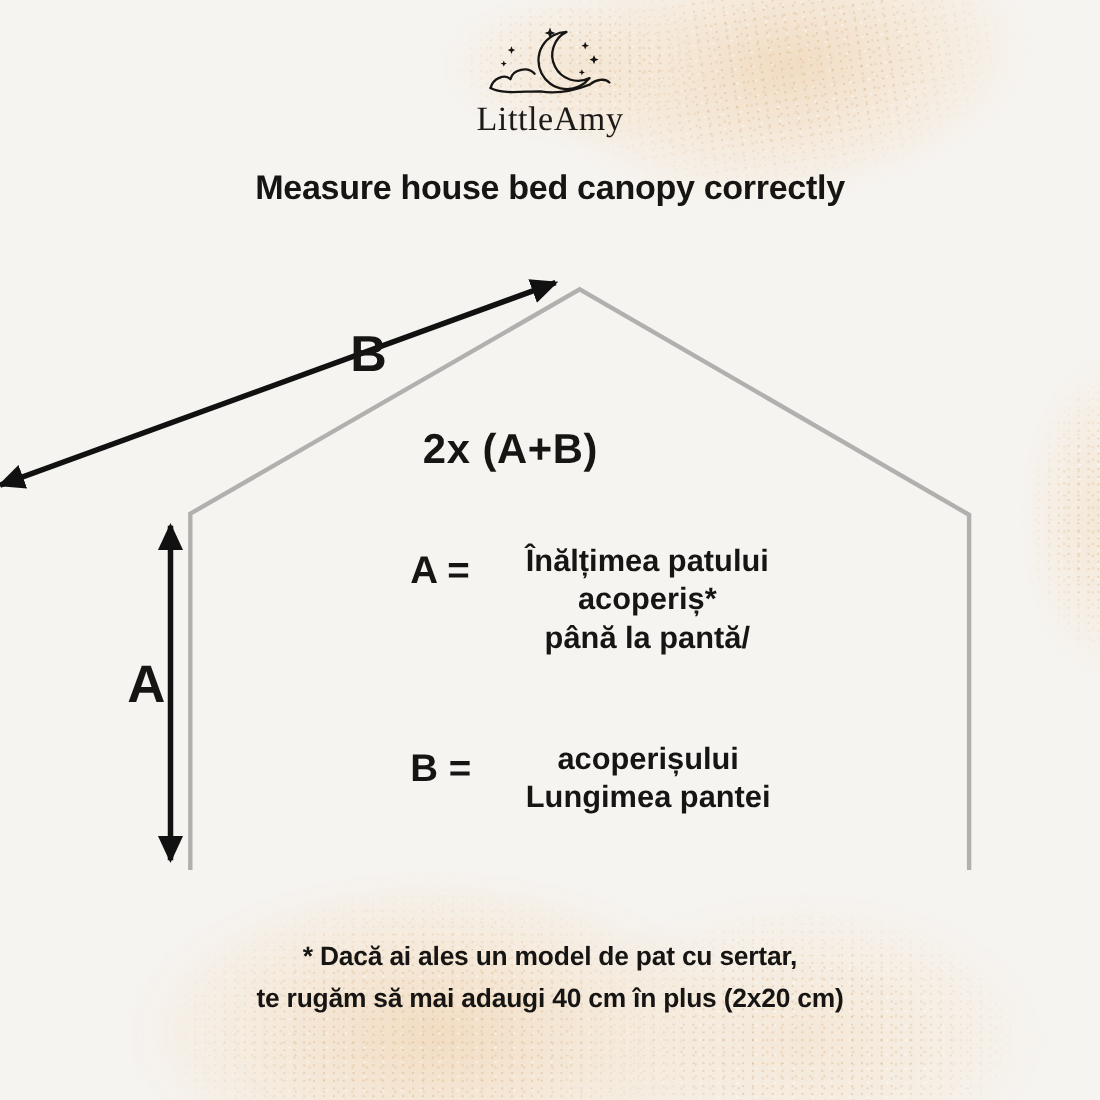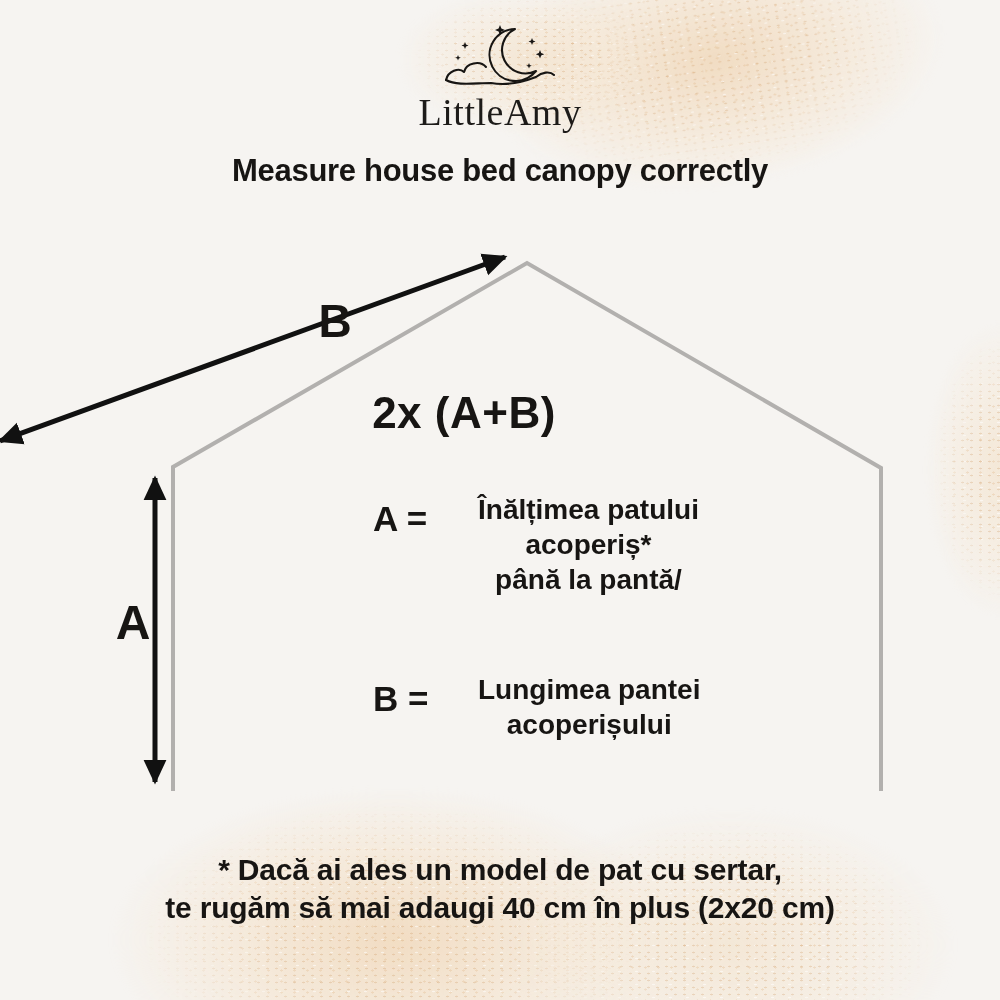--- a/index.html
+++ b/index.html
@@ -41,49 +41,49 @@
   #blob-right-edge{left:925px;top:320px;width:150px;height:300px;}
   #blob-bottom-left{left:105px;top:785px;width:580px;height:310px;}
   #blob-bottom-right{left:500px;top:805px;width:460px;height:280px;}
 
   
   .logo-wrap{position:absolute;left:0;top:24px;width:1000px;text-align:center;z-index:3;}
   .logo-icon{display:block;margin:0 auto;width:122px;height:72px;}
   .logo-icon path.lineart{fill:none;stroke:var(--ink);stroke-width:2.1;stroke-linecap:round;stroke-linejoin:round;}
   .logo-icon path.sparkle{fill:var(--ink);stroke:none;}
   .brand-name{
-    font-family:"Liberation Serif", serif;font-size:38px;letter-spacing:0.5px;
+    font-family:"Liberation Serif", serif;font-size:31px;letter-spacing:0.5px;
     color:#1d1b19;margin-top:-6px;
   }
 
   
   .title-block{position:absolute;left:0;top:151px;width:1000px;text-align:center;z-index:3;}
   .title-line{font-size:31px;font-weight:700;line-height:40px;letter-spacing:-0.3px;}
 
   
   .diagram-svg{position:absolute;left:0;top:0;width:1000px;height:1000px;z-index:2;}
   .house{fill:none;stroke:var(--house-line);stroke-width:4;stroke-linejoin:miter;}
   .measure{fill:none;stroke:var(--arrow);stroke-width:5;}
   .arrowhead{fill:var(--arrow);}
 
   
   .diagram-label{position:absolute;z-index:3;font-weight:700;text-align:center;}
   #label-b{left:295px;top:294px;width:80px;font-size:46px;}
   #label-a{left:93px;top:595px;width:80px;font-size:48px;}
-  #formula{left:324px;top:388px;width:280px;font-size:44px;letter-spacing:0.5px;}
+  #formula{left:324px;top:388px;width:280px;font-size:38px;letter-spacing:0.5px;}
   .legend-key{position:absolute;font-size:35px;font-weight:700;white-space:nowrap;}
   #legend-a-key{left:373px;top:499px;}
   #legend-b-key{left:373px;top:679px;}
   .legend-text{position:absolute;left:478px;font-size:28px;font-weight:700;line-height:35px;text-align:center;}
   #legend-a-text{top:492px;}
   #legend-b-text{top:672px;}
 
   
   .footnote{position:absolute;left:0;top:851px;width:1000px;text-align:center;z-index:3;}
-  .footnote-line{font-size:30px;font-weight:700;line-height:38px;letter-spacing:-0.2px;}
+  .footnote-line{font-size:24px;font-weight:700;line-height:38px;letter-spacing:-0.2px;}
 </style>
 </head>
 <body>
 
 <div class="stage">
 
   <div class="blob" id="blob-top-main"></div>
   <div class="blob light" id="blob-top-logo"></div>
   <div class="blob light" id="blob-right-edge"></div>
   <div class="blob" id="blob-bottom-left"></div>
@@ -129,22 +129,22 @@
 
   <div class="legend-key" id="legend-a-key">A =</div>
   <div class="legend-text" id="legend-a-text">
     <div>Înălțimea patului</div>
     <div>acoperiș*</div>
     <div>până la pantă/</div>
   </div>
 
   <div class="legend-key" id="legend-b-key">B =</div>
   <div class="legend-text" id="legend-b-text">
+    <div>acoperișului</div>
     <div>Lungimea pantei</div>
-    <div>acoperișului</div>
   </div>
 
   <div class="footnote">
     <div class="footnote-line">* Dacă ai ales un model de pat cu sertar,</div>
     <div class="footnote-line">te rugăm să mai adaugi 40 cm în plus (2x20 cm)</div>
   </div>
 
 </div>
 
 </body></html>

